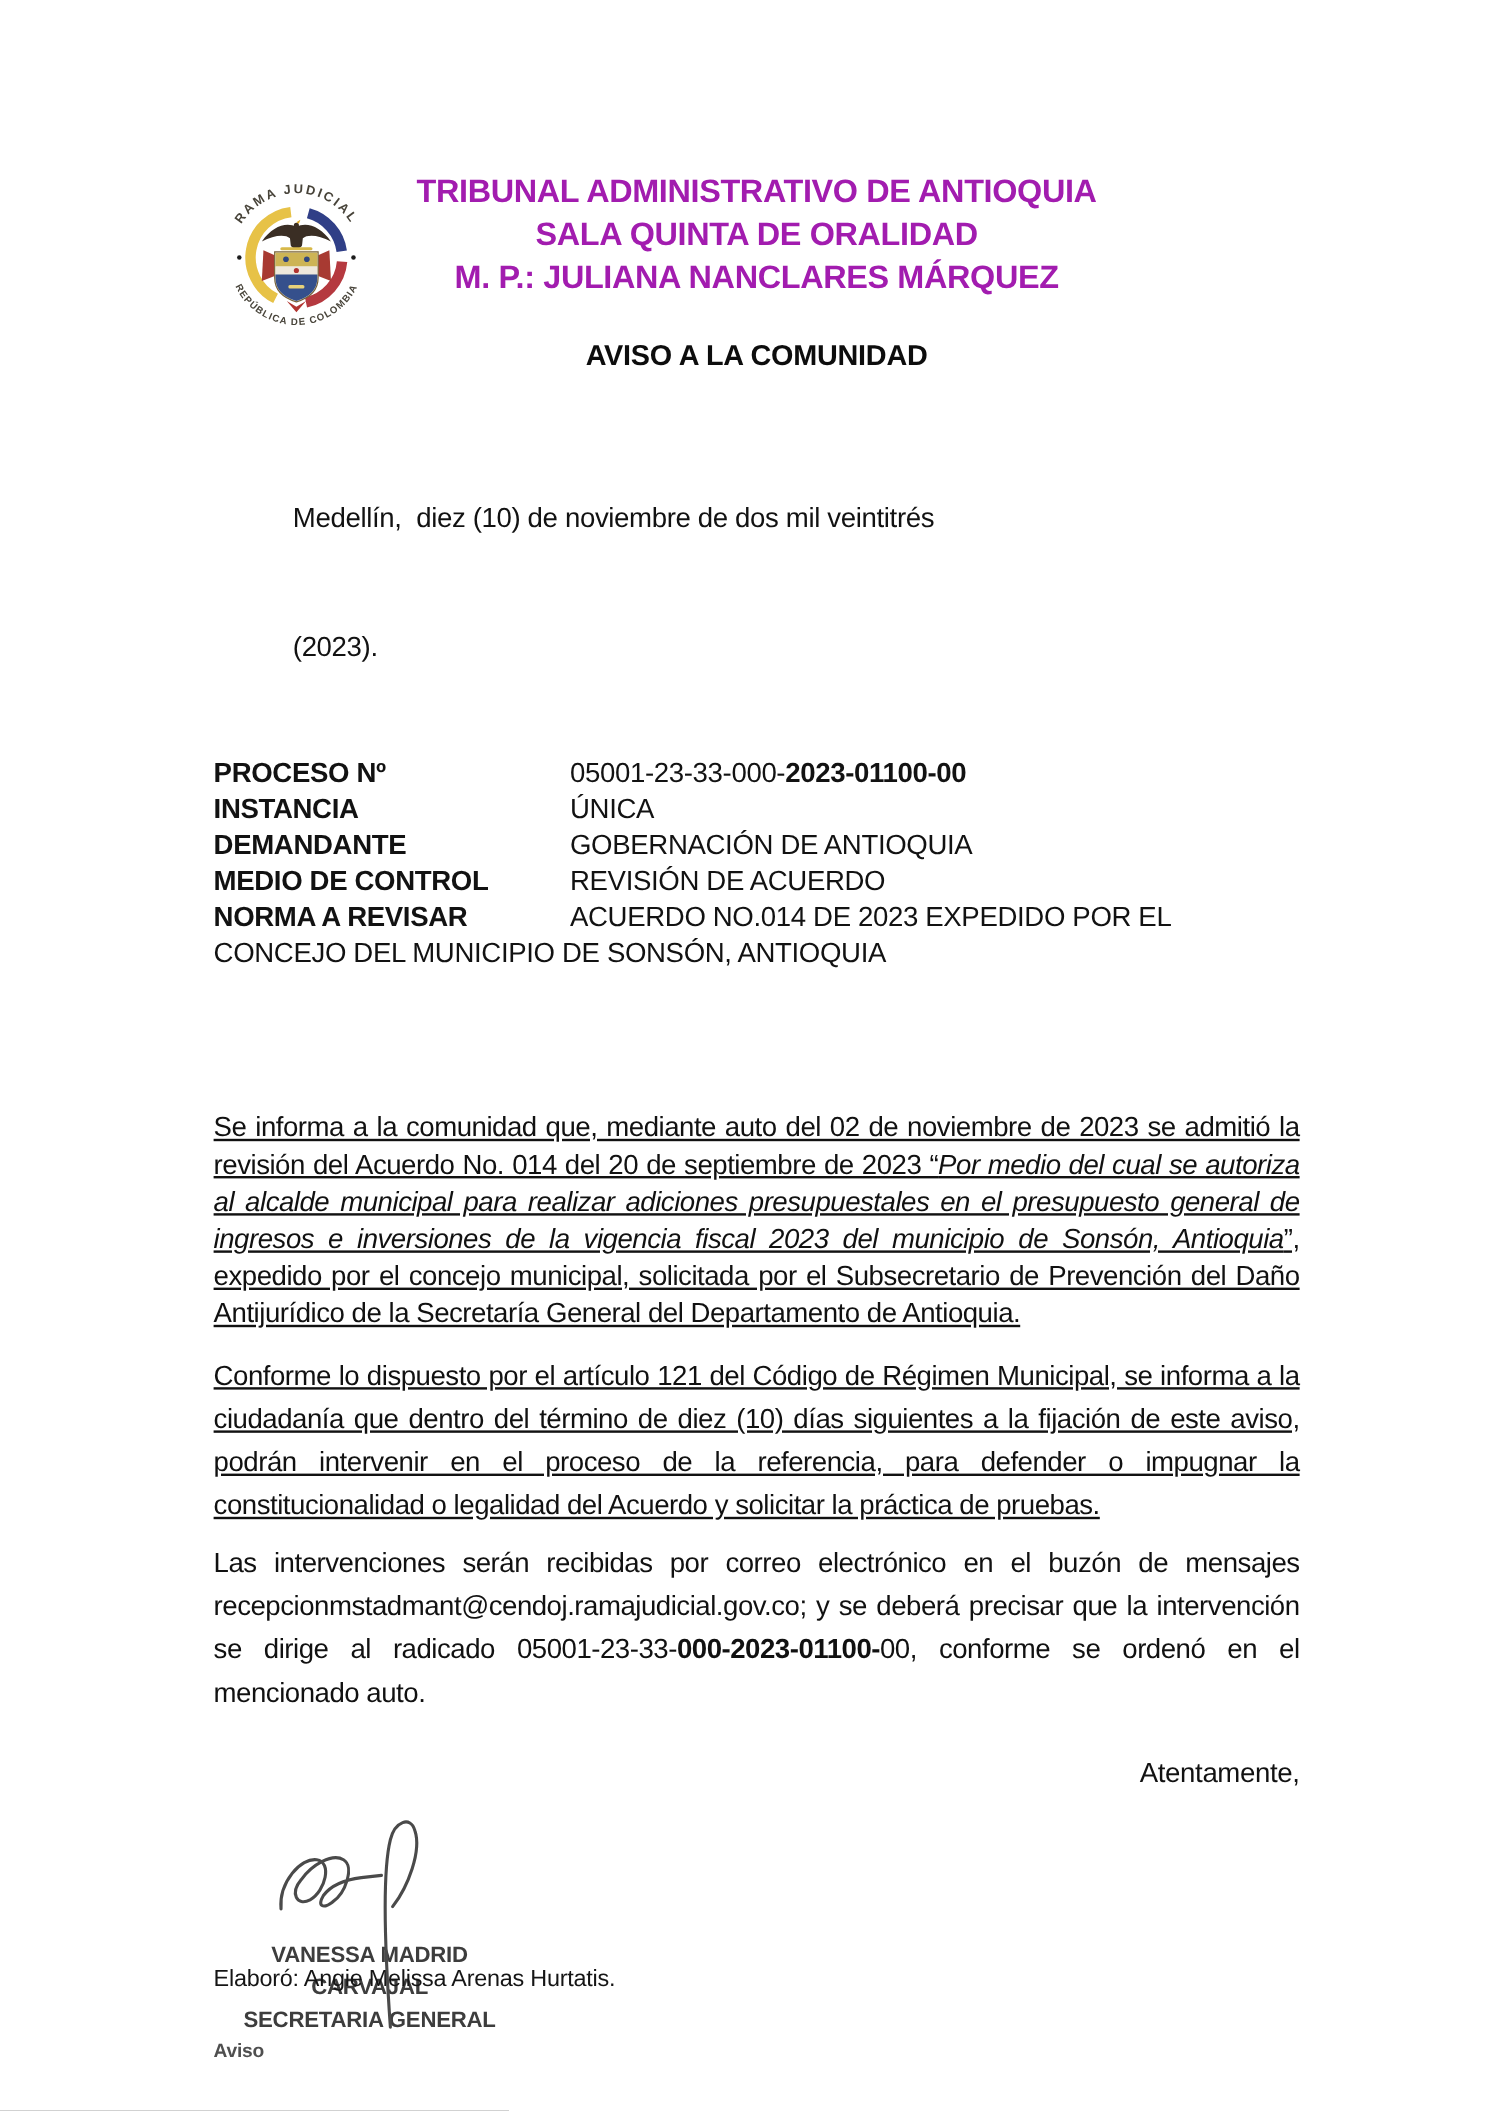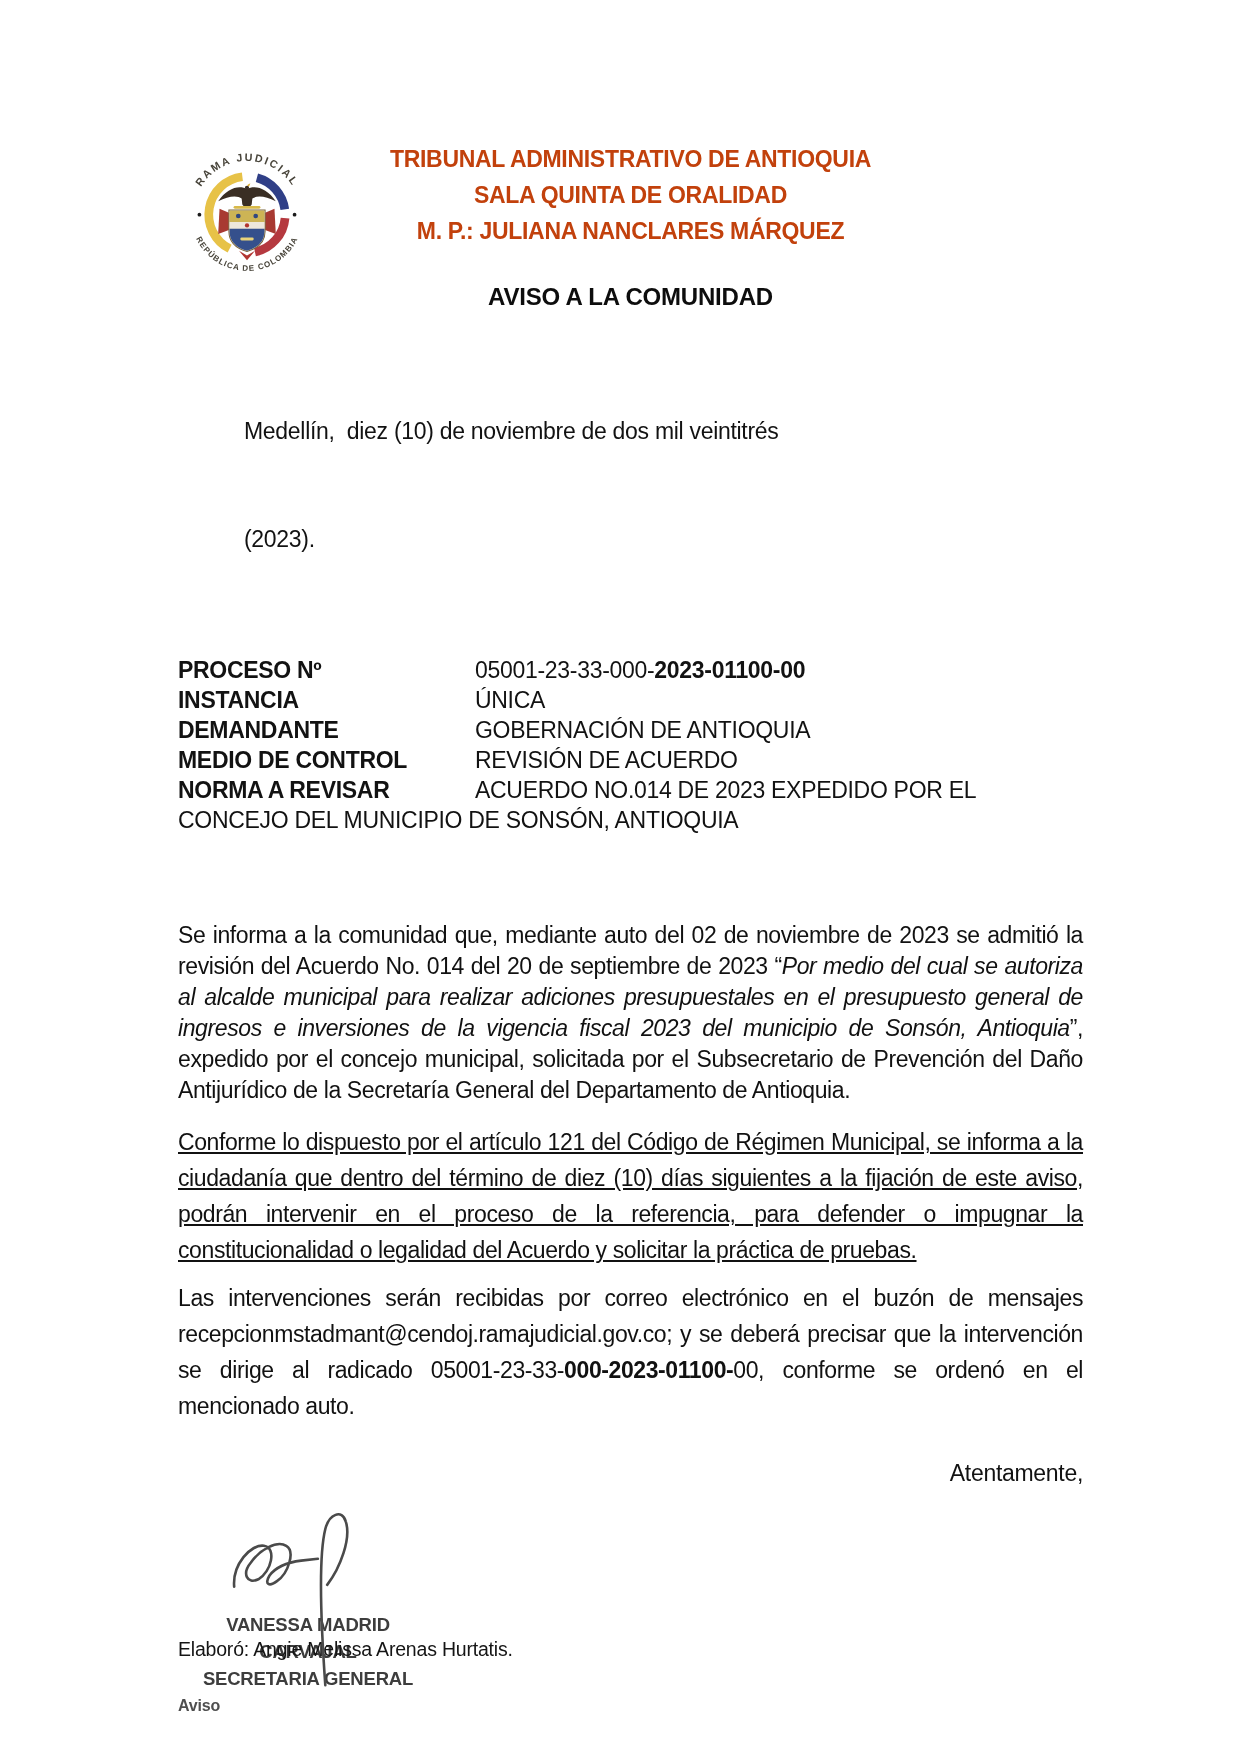--- a/index.html
+++ b/index.html
@@ -27,24 +27,24 @@
     font-family: "Liberation Sans", "DejaVu Sans", sans-serif;
     font-weight: bold;
     fill: #48443a;
   }
 
   
   .header-text {
     padding-top: 141px;
     text-align: center;
     font-weight: bold;
-    font-size: 23px;
+    font-size: 27px;
     line-height: 36px;
     letter-spacing: -0.3px;
-    color: #c2410c;
+    color: #a21caf;
   }
   .aviso-title {
     margin-top: 34px;
     text-align: center;
     font-weight: bold;
     font-size: 24px;
     letter-spacing: -0.2px;
     color: #0d0d0d;
   }
 
@@ -54,42 +54,41 @@
     padding-left: 66px;
     text-align: left;
     font-size: 23px;
     line-height: 36px;
     letter-spacing: -0.3px;
     white-space: pre-wrap;
   }
 
   
   .case-table {
-    margin-top: 26px;
     font-size: 23px;
     line-height: 30px;
     letter-spacing: -0.3px;
   }
   .field-label {
     display: inline-block;
     width: 297px;
     font-weight: bold;
     vertical-align: top;
   }
   .field-value { font-weight: normal; }
   .bold { font-weight: bold; }
 
   
   .para {
     font-size: 23px;
     letter-spacing: -0.4px;
     text-align: justify;
     color: #111;
   }
-  .p1 { margin-top: 85px; line-height: 31px; }
+  .p1 { margin-top: 115px; line-height: 31px; text-decoration: underline; }
   .p2 { margin-top: 18px; line-height: 36px; text-decoration: underline; }
   .p3 { margin-top: 12px; line-height: 36px; }
   .closing { margin-top: 36px; font-size: 23px; letter-spacing: -0.3px; text-align: right; }
   .italic { font-style: italic; }
 
   
   .sig-block { position: relative; margin-top: 14px; height: 186px; }
   .sig-ink {
     position: absolute;
     left: 50px; top: 2px;

